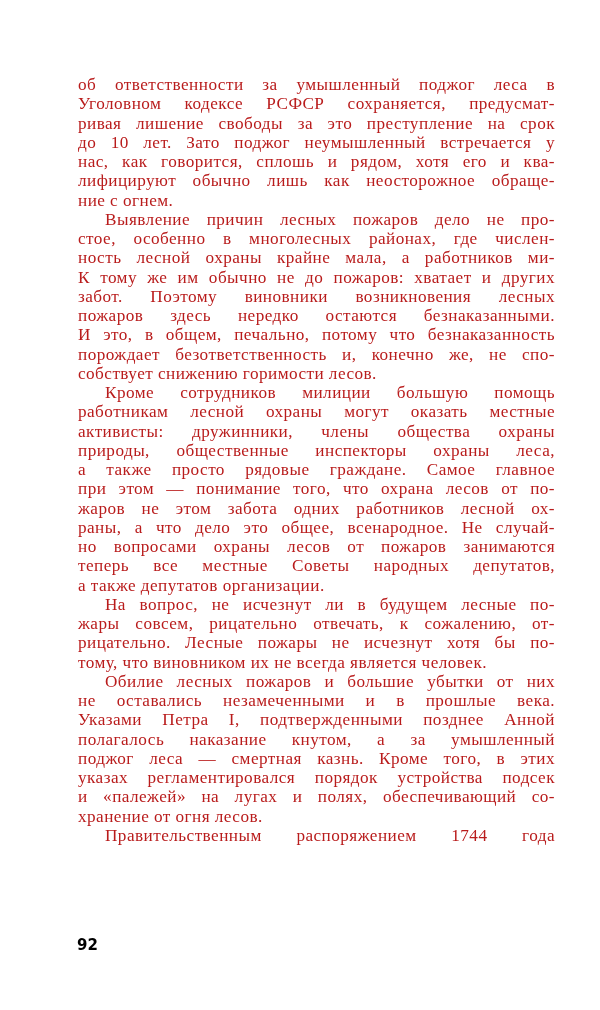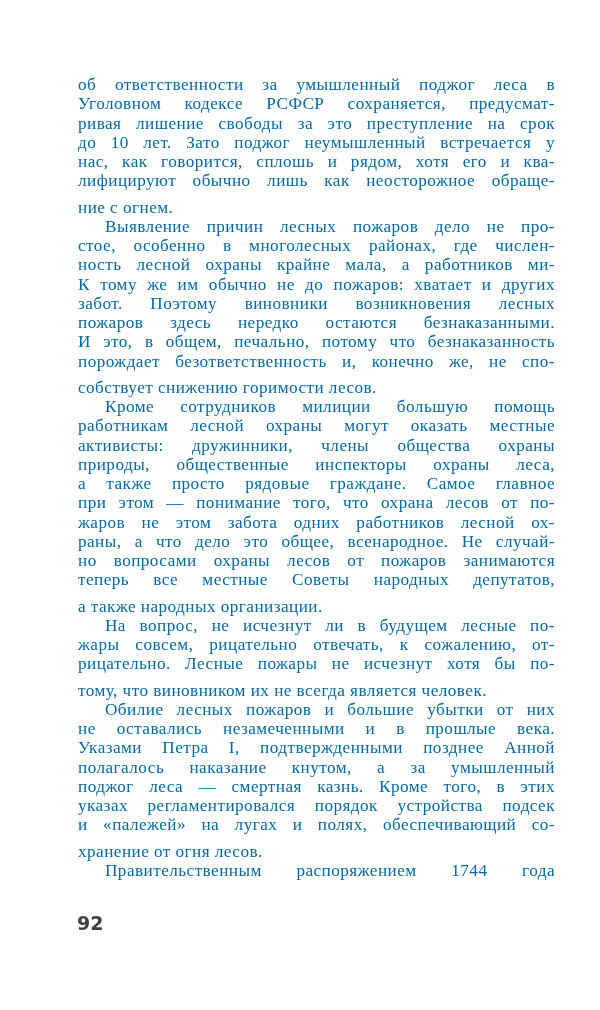--- a/index.html
+++ b/index.html
@@ -3,33 +3,33 @@
 <meta charset="utf-8">
 <style>
   html, body { margin: 0; padding: 0; }
   body {
     width: 600px; height: 1010px; background: #ffffff; position: relative;
     overflow: hidden;
   }
   .page {
     position: absolute; left: 78px; top: 75px; width: 477px;
     font-family: "Liberation Serif", "DejaVu Serif", serif;
-    font-size: 17.2px; line-height: 19.26px; color: #0369a1;
+    font-size: 17.2px; line-height: 19.26px; color: #b91c1c;
     letter-spacing: 0.45px;
   }
   .line {
     display: block; height: 19.26px; white-space: nowrap;
     text-align: justify; text-align-last: justify;
   }
-  .line.last { text-align-last: left; margin-top: 7px; }
+  .line.last { text-align-last: left; }
   .line.indent { padding-left: 27px; }
   .pagenum {
-    position: absolute; left: 77px; top: 912px;
+    position: absolute; left: 77px; top: 936px;
     font-family: "DejaVu Sans", "Liberation Sans", sans-serif;
-    font-weight: bold; font-size: 19px; color: #404040;
+    font-weight: bold; font-size: 15px; color: #000000;
   }
 </style>
 </head>
 <body>
 
 <div class="page" id="page-body">
     <div class="para">
       <span class="line">об ответственности за умышленный поджог леса в</span>
       <span class="line">Уголовном кодексе РСФСР сохраняется, предусмат-</span>
       <span class="line">ривая лишение свободы за это преступление на срок</span>
@@ -53,21 +53,21 @@
       <span class="line indent">Кроме сотрудников милиции большую помощь</span>
       <span class="line">работникам лесной охраны могут оказать местные</span>
       <span class="line">активисты: дружинники, члены общества охраны</span>
       <span class="line">природы, общественные инспекторы охраны леса,</span>
       <span class="line">а также просто рядовые граждане. Самое главное</span>
       <span class="line">при этом — понимание того, что охрана лесов от по-</span>
       <span class="line">жаров не этом забота одних работников лесной ох-</span>
       <span class="line">раны, а что дело это общее, всенародное. Не случай-</span>
       <span class="line">но вопросами охраны лесов от пожаров занимаются</span>
       <span class="line">теперь все местные Советы народных депутатов,</span>
-      <span class="line last">а также народных организации.</span>
+      <span class="line last">а также депутатов организации.</span>
     </div>
     <div class="para">
       <span class="line indent">На вопрос, не исчезнут ли в будущем лесные по-</span>
       <span class="line">жары совсем, рицательно отвечать, к сожалению, от-</span>
       <span class="line">рицательно. Лесные пожары не исчезнут хотя бы по-</span>
       <span class="line last">тому, что виновником их не всегда является человек.</span>
     </div>
     <div class="para">
       <span class="line indent">Обилие лесных пожаров и большие убытки от них</span>
       <span class="line">не оставались незамеченными и в прошлые века.</span>

